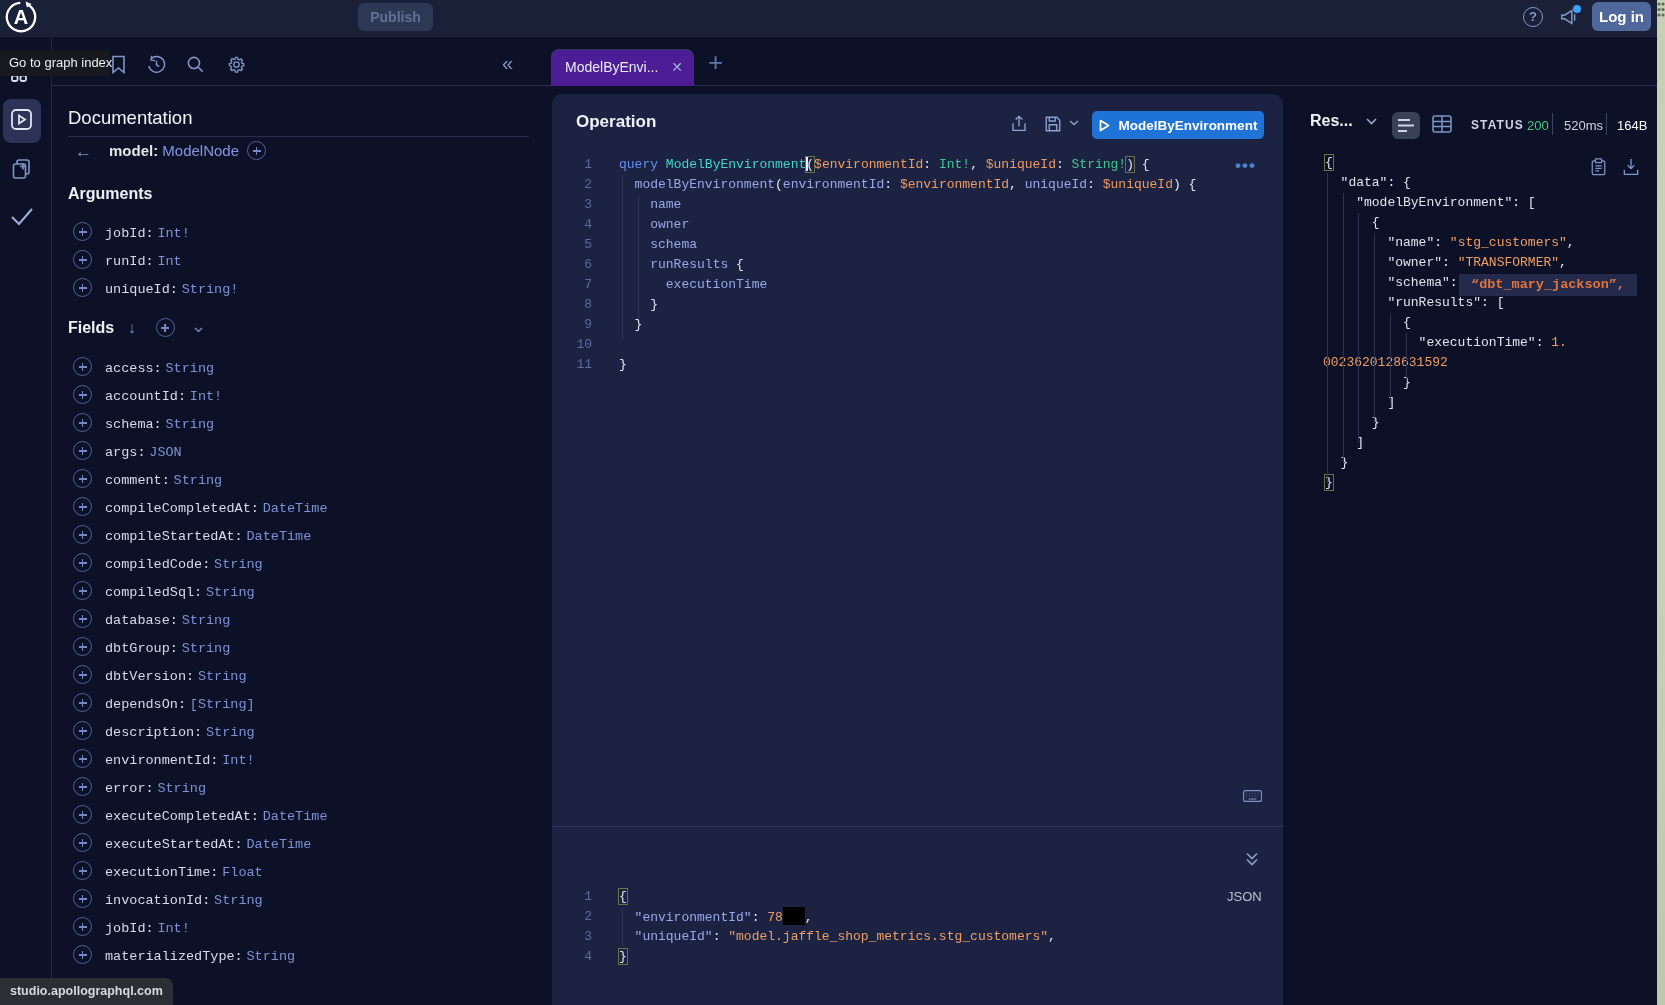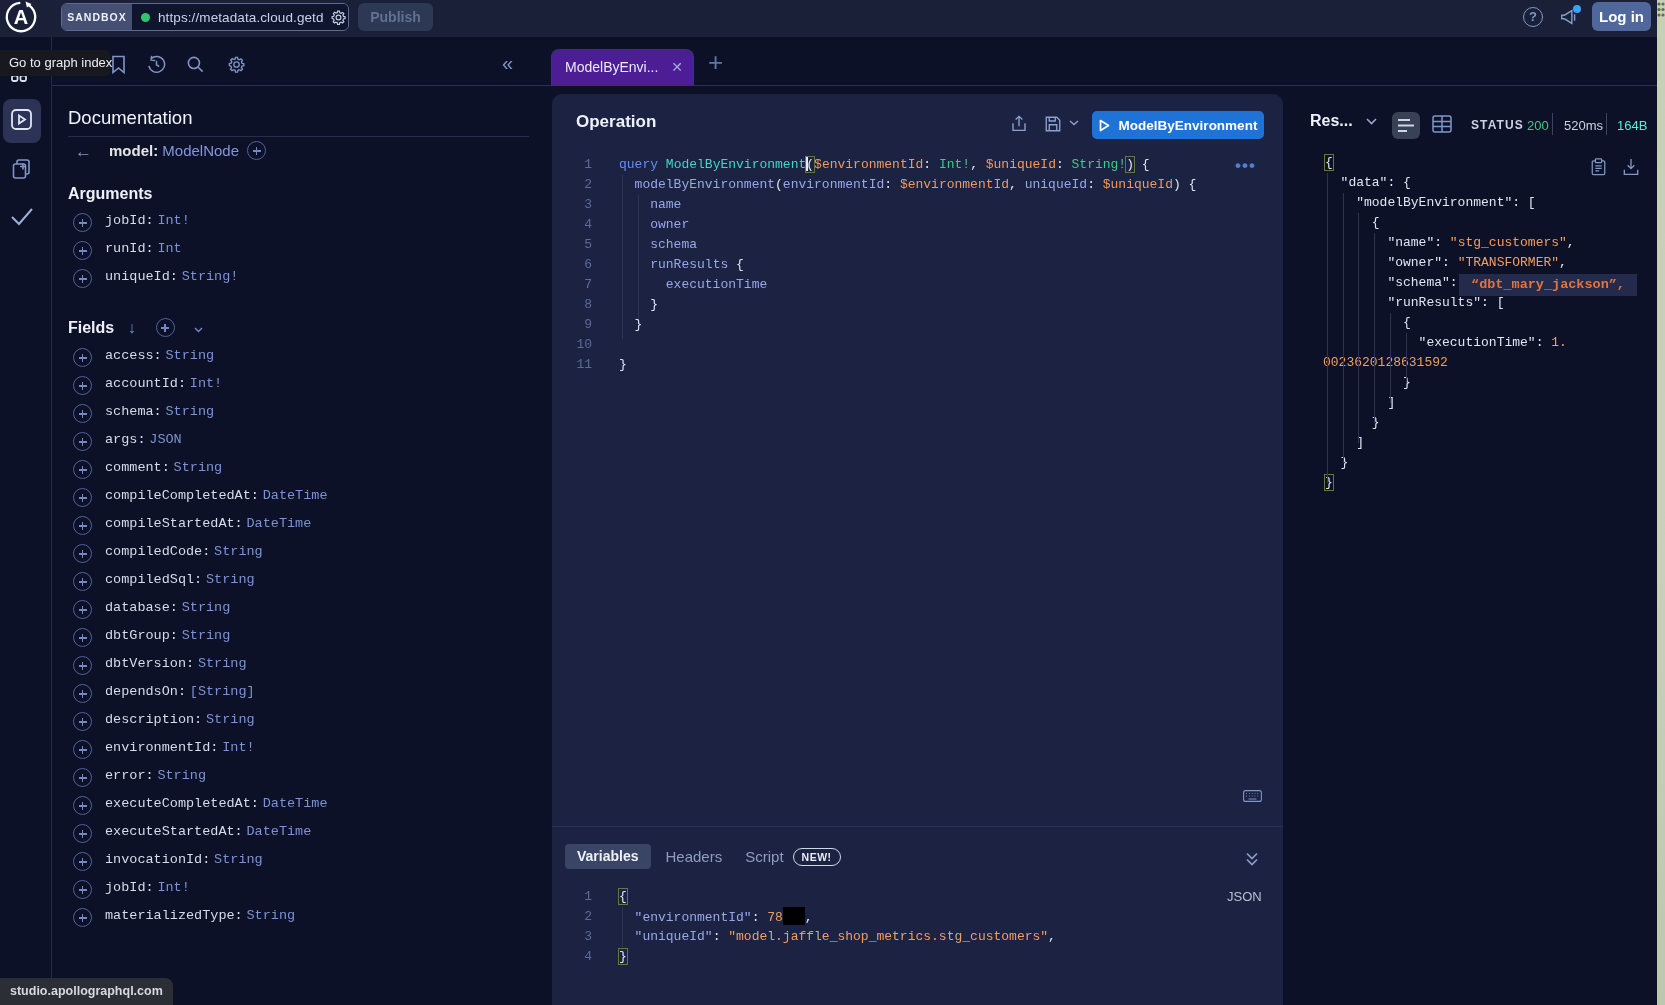--- a/index.html
+++ b/index.html
@@ -30,21 +30,21 @@
 #tooltip{position:absolute;left:0;top:50px;width:110px;height:26px;background:#17191f;border-radius:0 5px 5px 0;color:#eceff2;font-size:13px;line-height:26px;padding-left:9px;z-index:9;white-space:nowrap}
 
 #doc{position:absolute;left:52px;top:86px;width:493px;height:919px;overflow:hidden}
 #doctitle{position:absolute;left:16px;top:21px;font-size:18.5px;font-weight:normal;color:#f1f4fa}
 #dochr{position:absolute;left:16px;top:50px;width:461px;height:1px;background:#262d4d}
 #modelrow{position:absolute;left:16px;top:55px;height:20px;line-height:20px}
 #argshead{position:absolute;left:16px;top:99px;font-size:16px;font-weight:bold;color:#eef1f8}
 #argrows{position:absolute;left:16px;top:127px}
 #fieldshead{position:absolute;left:16px;top:232px;font-size:16px;font-weight:bold;color:#eef1f8}
 #fieldrows{position:absolute;left:16px;top:262px}
-.drow{height:28px;display:flex;align-items:flex-start;font-size:13.5px;padding-left:5px}
+.drow{height:28px;display:flex;align-items:flex-end;font-size:13.5px;padding-left:5px}
 .cplus{width:19px;height:19px;border:1.2px solid #51629a;border-radius:50%;margin-right:13px;position:relative;flex:0 0 auto}
 .cplus::before{content:"";position:absolute;left:4.5px;top:8.2px;width:8px;height:1.4px;background:#7389c4}
 .cplus::after{content:"";position:absolute;left:7.8px;top:4.9px;width:1.4px;height:8px;background:#7389c4}
 .fname{color:#d5dcea;font-family:"Liberation Mono",monospace}
 .ftype{color:#7d92d4;font-family:"Liberation Mono",monospace}
 
 #card{position:absolute;left:552px;top:94px;width:731px;height:911px;background:#1c2342;border-radius:10px 10px 0 0}
 #optitle{position:absolute;left:24px;top:18px;font-size:17px;font-weight:bold;color:#eef2f8}
 #runbtn{position:absolute;left:540px;top:17px;width:172px;height:28px;background:#2073d6;border-radius:5px;color:#fff;font-size:13.5px;font-weight:bold;display:flex;align-items:center;justify-content:center}
 
@@ -70,48 +70,37 @@
 
 #resp{position:absolute;left:1300px;top:86px;width:350px;height:919px}
 #rhead{position:absolute;left:10px;top:26px;display:flex;align-items:center}
 #rtitle{font-size:16px;font-weight:bold;color:#eef2f8}
 #licon{position:absolute;left:92px;top:26px;width:28px;height:27px;background:#394157;border-radius:6px}
 #ticon{position:absolute;left:132px;top:29px}
 #rstatus{position:absolute;left:171px;top:32px;font-size:12px;color:#ccd4e2;letter-spacing:1.1px;font-weight:bold}
 #rs200{position:absolute;left:227px;top:32px;font-size:13px;color:#3fca81}
 .rdiv{position:absolute;top:27px;width:1px;height:22px;background:#3a4466}
 #rms{position:absolute;left:264px;top:32px;font-size:13px;color:#ccd4e2}
-#rbytes{position:absolute;left:317px;top:32px;font-size:13px;color:#5eead4}
+#rbytes{position:absolute;left:317px;top:32px;font-size:13px;color:#ffffff}
 .rline{position:absolute;font-size:13px;font-family:"Liberation Mono",monospace;line-height:20px;white-space:pre}
 .gl{position:absolute;width:1px;background:#2c3354}
 #schemabox{position:absolute;left:159px;top:188px;width:178px;height:22px;background:#232a4c;color:#e0743f;font-weight:bold;font-size:13.5px;font-family:"Liberation Mono",monospace;line-height:22px;text-align:center}
 
 #strip{position:absolute;left:1657px;top:0;width:8px;height:1005px;background:linear-gradient(180deg,#c6d0b5 0%,#c9d2b8 55%,#bcc7ac 100%)}
 
 #statuschip{position:absolute;left:0;top:978px;height:27px;background:#2b2f35;border-radius:0 8px 0 0;color:#d6d9de;font-size:12.5px;font-weight:bold;line-height:27px;padding:0 10px;z-index:9}
 svg{display:block}
 </style></head><body>
 
 <div id="topbar">
   <svg id="logo" viewBox="0 0 32 32">
     <circle cx="16" cy="16" r="14.2" fill="none" stroke="#fff" stroke-width="2.3" stroke-dasharray="81 8.2" transform="rotate(-62 16 16)"></circle>
     <path d="M20.5 0.4 l6 2.6 -4.6 3.4 z" fill="#fff"></path>
     <text x="16" y="23" font-size="20" font-weight="bold" fill="#fff" text-anchor="middle" font-family="Liberation Sans">A</text>
   </svg>
-  <div id="chip">
-      <div id="chipL">SANDBOX</div>
-      <div id="chipR">
-        <span class="gdot"></span>
-        <span id="url">https://metadata.cloud.getd</span>
-  <svg width="17" height="17" viewBox="0 0 24 24" style="position:absolute;left:268px;top:5px" fill="none" stroke="#c2cbe0" stroke-width="1.7">
-          <path d="M12 8.6a3.4 3.4 0 1 0 0 6.8 3.4 3.4 0 0 0 0-6.8z"></path>
-          <path d="M10.7 3h2.6l.5 2.3 1.9.8 2-1.3 1.8 1.8-1.3 2 .8 1.9 2.3.5v2.6l-2.3.5-.8 1.9 1.3 2-1.8 1.8-2-1.3-1.9.8-.5 2.3h-2.6l-.5-2.3-1.9-.8-2 1.3-1.8-1.8 1.3-2-.8-1.9L3 13.3v-2.6l2.3-.5.8-1.9-1.3-2 1.8-1.8 2 1.3 1.9-.8z"></path>
-        </svg>
-  </div>
-    </div>
   <div id="publish">Publish</div>
   <div id="help">?</div>
   <svg width="22" height="22" viewBox="0 0 24 24" style="position:absolute;left:1559px;top:6px" fill="none" stroke="#8298c5" stroke-width="1.6">
       <path d="M3 10v4h3l8 5V5l-8 5H3z"></path>
       <path d="M17 9v7"></path>
     </svg>
   <div id="bluedot"></div>
   <div id="login">Log in</div>
 </div>
 
@@ -185,20 +174,21 @@
 <div class="drow"><span class="cplus"></span><span class="fname">compiledSql:</span>&nbsp;<span class="ftype">String</span></div>
 <div class="drow"><span class="cplus"></span><span class="fname">database:</span>&nbsp;<span class="ftype">String</span></div>
 <div class="drow"><span class="cplus"></span><span class="fname">dbtGroup:</span>&nbsp;<span class="ftype">String</span></div>
 <div class="drow"><span class="cplus"></span><span class="fname">dbtVersion:</span>&nbsp;<span class="ftype">String</span></div>
 <div class="drow"><span class="cplus"></span><span class="fname">dependsOn:</span>&nbsp;<span class="ftype">[String]</span></div>
 <div class="drow"><span class="cplus"></span><span class="fname">description:</span>&nbsp;<span class="ftype">String</span></div>
 <div class="drow"><span class="cplus"></span><span class="fname">environmentId:</span>&nbsp;<span class="ftype">Int!</span></div>
 <div class="drow"><span class="cplus"></span><span class="fname">error:</span>&nbsp;<span class="ftype">String</span></div>
 <div class="drow"><span class="cplus"></span><span class="fname">executeCompletedAt:</span>&nbsp;<span class="ftype">DateTime</span></div>
 <div class="drow"><span class="cplus"></span><span class="fname">executeStartedAt:</span>&nbsp;<span class="ftype">DateTime</span></div>
+<div class="drow"><span class="cplus"></span><span class="fname">executionTime:</span>&nbsp;<span class="ftype">Float</span></div>
 <div class="drow"><span class="cplus"></span><span class="fname">invocationId:</span>&nbsp;<span class="ftype">String</span></div>
 <div class="drow"><span class="cplus"></span><span class="fname">jobId:</span>&nbsp;<span class="ftype">Int!</span></div>
 <div class="drow"><span class="cplus"></span><span class="fname">materializedType:</span>&nbsp;<span class="ftype">String</span></div>
   </div>
 </div>
 
 <div id="card">
   <div id="optitle">Operation</div>
   <svg style="position:absolute;left:458px;top:20px" width="18" height="20" viewBox="0 0 24 24" fill="none" stroke="#8ba2d0" stroke-width="1.8">
       <path d="M12 2v13M7.5 6L12 1.8 16.5 6"></path>
@@ -237,26 +227,20 @@
 <div class="cline" style="top:241px"></div>
 <div class="lnum" style="top:261px">11</div>
 <div class="cline" style="top:261px"><span class="c-pn">}</span></div>
 <div class="gl" style="left:70px;top:81px;height:164px"></div>
 <div class="gl" style="left:86px;top:101px;height:124px"></div>
   <svg id="kbd" width="19" height="12" viewBox="0 0 19 12" fill="none" stroke="#7e96c8" stroke-width="1.1">
       <rect x="0.6" y="0.6" width="17.8" height="10.8" rx="2"></rect>
       <path d="M3.2 3.4h.8M6 3.4h.8M8.8 3.4h.8M11.6 3.4h.8M14.4 3.4h.8M3.2 6h.8M6 6h.8M8.8 6h.8M11.6 6h.8M14.4 6h.8M5.5 9h8" stroke-width="1"></path>
     </svg>
   <div id="vardiv"></div>
-  <div id="vtabs">
-      <span id="vpill">Variables</span>
-      <span class="vtab" style="margin-left:15px">Headers</span>
-      <span class="vtab" style="margin-left:23px">Script</span>
-      <span id="newbadge">NEW!</span>
-    </div>
   <div id="jsonlabel">JSON</div>
   <svg id="dblchev2" style="position:absolute;left:693px;top:758px" width="14" height="14" viewBox="0 0 14 14" fill="none" stroke="#8ca0c8" stroke-width="1.6">
       <path d="M2 1.5l5 5 5-5"></path>
       <path d="M2 7.5l5 5 5-5"></path>
     </svg>
   <div class="lnum" style="top:793px">1</div>
 <div class="cline" style="top:793px"><span class="bx c-pn">{</span></div>
 <div class="lnum" style="top:813px">2</div>
 <div class="cline" style="top:813px"><span class="c-pn">  </span><span class="c-fld">"environmentId"</span><span class="c-pn">: </span><span class="c-var">78</span><span style="display:inline-block;width:22px;height:18px;background:#000;vertical-align:-4px"></span><span class="c-pn">,</span></div>
 <div class="lnum" style="top:833px">3</div>

